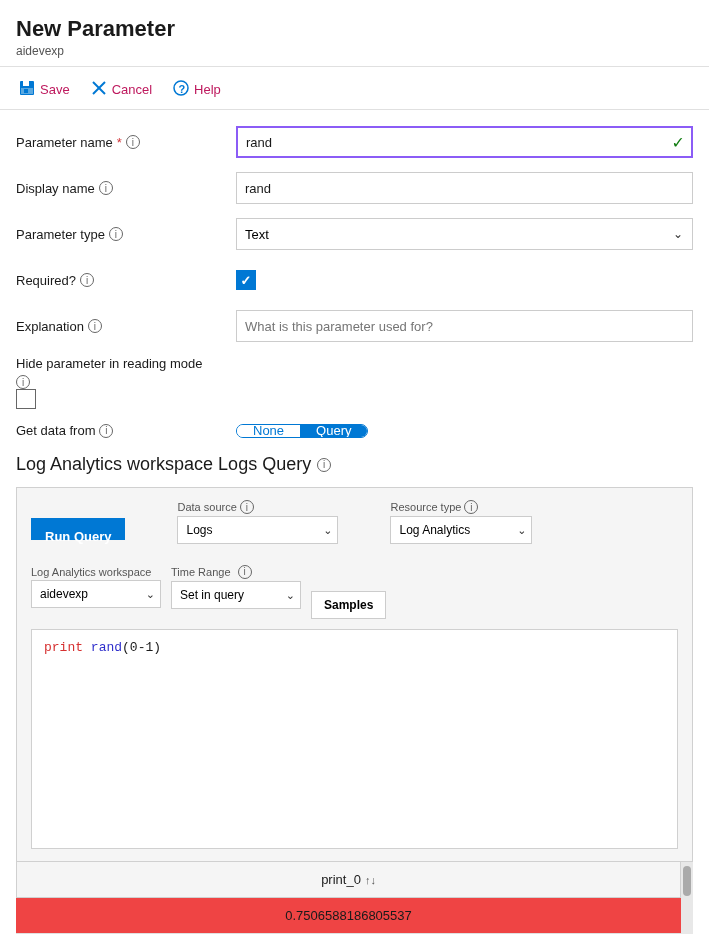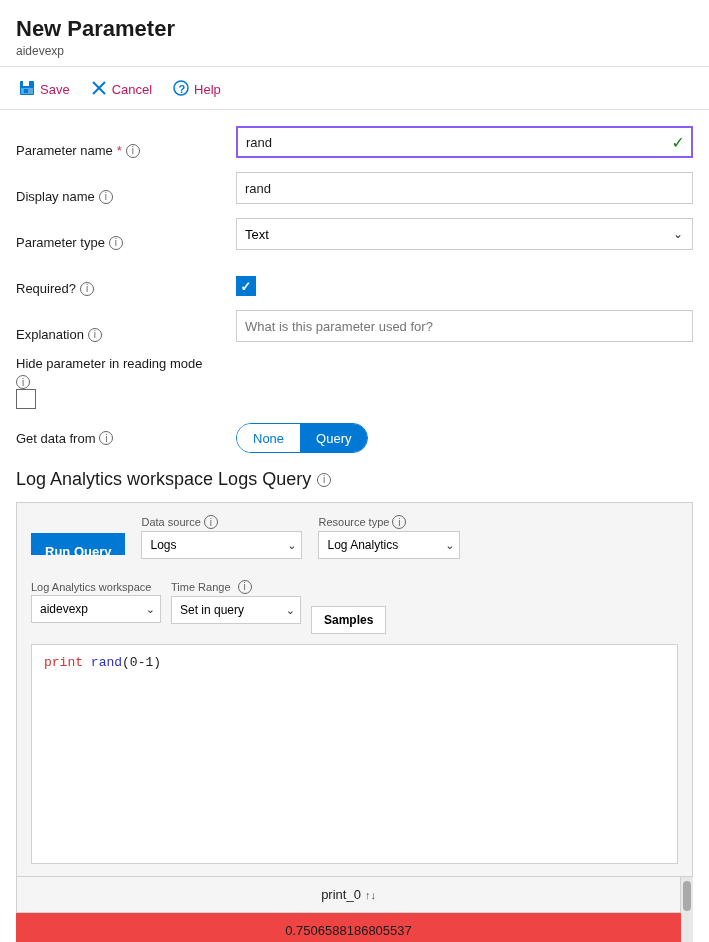--- a/index.html
+++ b/index.html
@@ -50,21 +50,21 @@
     .save-icon-svg, .cancel-icon-svg, .help-icon-svg {
       width: 18px; height: 18px;
       display: inline-block;
       vertical-align: middle;
     }
     .form-container {
       padding: 16px 16px 0 16px;
     }
     .form-row {
       display: flex;
-      align-items: flex-end;
+      align-items: center;
       margin-bottom: 14px;
       min-height: 32px;
     }
     .form-label {
       width: 220px;
       font-size: 13px;
       color: #1a1a1a;
       display: flex;
       align-items: center;
       gap: 4px;
@@ -198,21 +198,21 @@
       display: flex;
       align-items: center;
       margin-bottom: 16px;
     }
     .toggle-group {
       display: flex;
       align-items: center;
       border: 1px solid #0078d4;
       border-radius: 20px;
       overflow: hidden;
-      height: 30px;
+      height: 14px;
     }
     .toggle-option {
       padding: 0 16px;
       height: 30px;
       display: flex;
       align-items: center;
       cursor: pointer;
       font-size: 13px;
       color: #0078d4;
       background: #fff;
@@ -243,20 +243,21 @@
       display: flex;
       align-items: center;
       gap: 16px;
       margin-bottom: 10px;
       flex-wrap: wrap;
     }
     .query-control-group {
       display: flex;
       flex-direction: column;
       gap: 2px;
+      margin-left: 36px;
     }
     .query-control-label {
       font-size: 11px;
       color: #555;
       display: flex;
       align-items: center;
       gap: 3px;
     }
     .run-query-btn {
       background: #0078d4;

